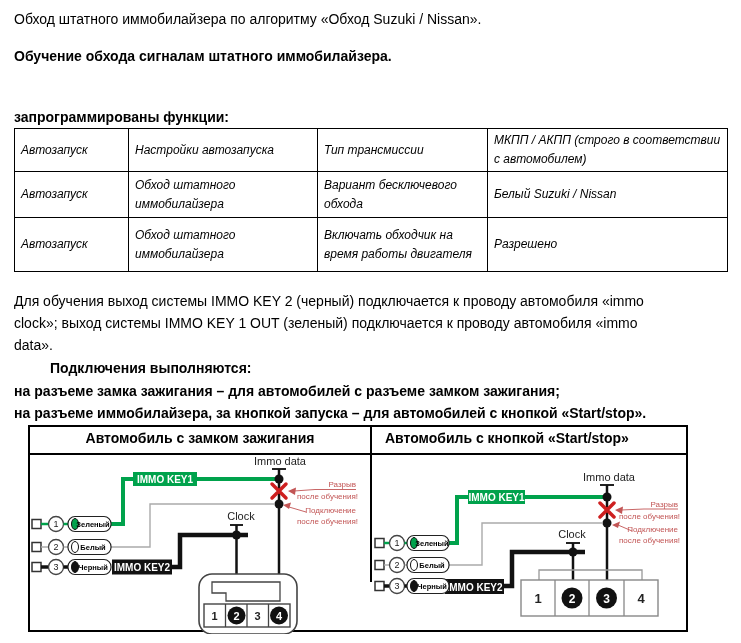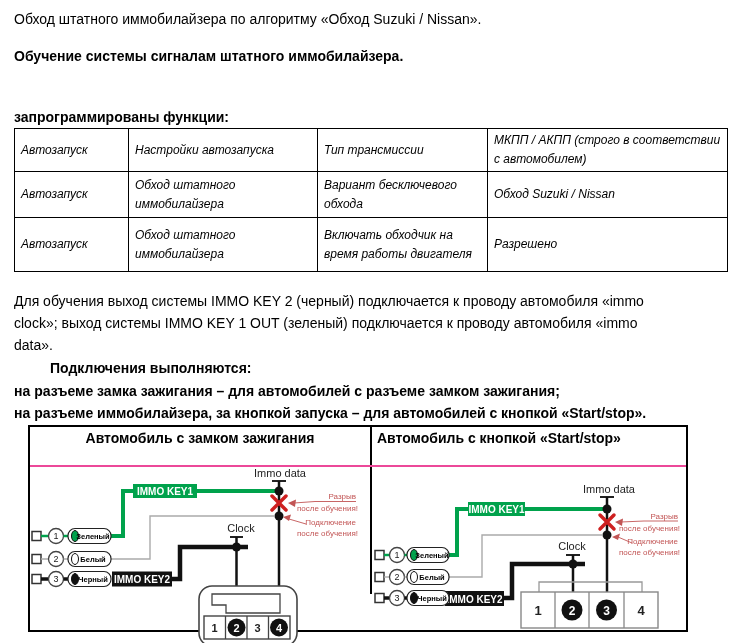--- a/index.html
+++ b/index.html
@@ -13,63 +13,63 @@
   table.params{
     position:absolute;left:14px;top:128px;border-collapse:collapse;table-layout:fixed;
     width:713px;font-size:12px;line-height:19px;font-style:italic;
   }
   table.params td{border:1px solid #000;vertical-align:middle;padding:2px 6px;}
   
   .diagram{
     position:absolute;left:28px;top:425px;width:660px;height:207px;
     border:2px solid #000;box-sizing:border-box;background:#fff;
   }
-  .dg-header{display:flex;height:40px;border-bottom:2px solid #ec4899;box-sizing:border-box;}
+  .dg-header{display:flex;height:28px;border-bottom:2px solid #000000;box-sizing:border-box;}
   .dg-title{font-size:14px;font-weight:600;line-height:22px;white-space:nowrap;overflow:hidden;}
   .dg-title-left{width:340px;text-align:center;}
-  .dg-title-right{flex:1;border-left:2px solid #000;padding-left:5px;box-sizing:border-box;}
+  .dg-title-right{flex:1;border-left:2px solid #000;padding-left:13px;box-sizing:border-box;}
   .dg-body{display:flex;height:127px;}
   .panel-right-wrap{border-left:2px solid #000;}
   svg text{font-family:"Liberation Sans",sans-serif;}
   .lab{fill:#222;font-size:11px;}
   .keybox-txt{fill:#fff;font-size:10px;font-weight:700;}
   .pill-txt{fill:#000;font-size:7.5px;font-weight:700;}
   .circ-num{fill:#222;font-size:9px;}
   .note{fill:#C25555;font-size:8px;}
   .pin-num{fill:#222;font-weight:700;}
   .pin-num-w{fill:#fff;font-weight:700;}
 </style>
 </head>
 <body>
 
 <div class="page">
 
   <div class="tline" style="top:8px;">Обход штатного иммобилайзера по алгоритму «Обход Suzuki / Nissan».</div>
-  <div class="tline bold" style="top:45px;">Обучение системы сигналам штатного иммобилайзера.</div>
+  <div class="tline bold" style="top:45px;">Обучение обхода сигналам штатного иммобилайзера.</div>
   <div class="tline bold" style="top:106px;">запрограммированы функции:</div>
 
   <table class="params">
     <colgroup>
         <col style="width:114px">
         <col style="width:189px">
         <col style="width:170px">
         <col style="width:240px">
       </colgroup>
     <tbody>
         <tr style="height:39px;">
       <td>Автозапуск</td>
       <td>Настройки автозапуска</td>
       <td>Тип трансмиссии</td>
       <td>МКПП / АКПП (строго в соответствии с автомобилем)</td>
     </tr>
     <tr style="height:46px;">
       <td>Автозапуск</td>
       <td>Обход штатного иммобилайзера</td>
       <td>Вариант бесключевого обхода</td>
-      <td>Обход Suzuki / Nissan</td>
+      <td>Белый Suzuki / Nissan</td>
     </tr>
     <tr style="height:54px;">
       <td>Автозапуск</td>
       <td>Обход штатного иммобилайзера</td>
       <td>Включать обходчик на время работы двигателя</td>
       <td>Разрешено</td>
     </tr>
   </tbody>
     </table>
 

